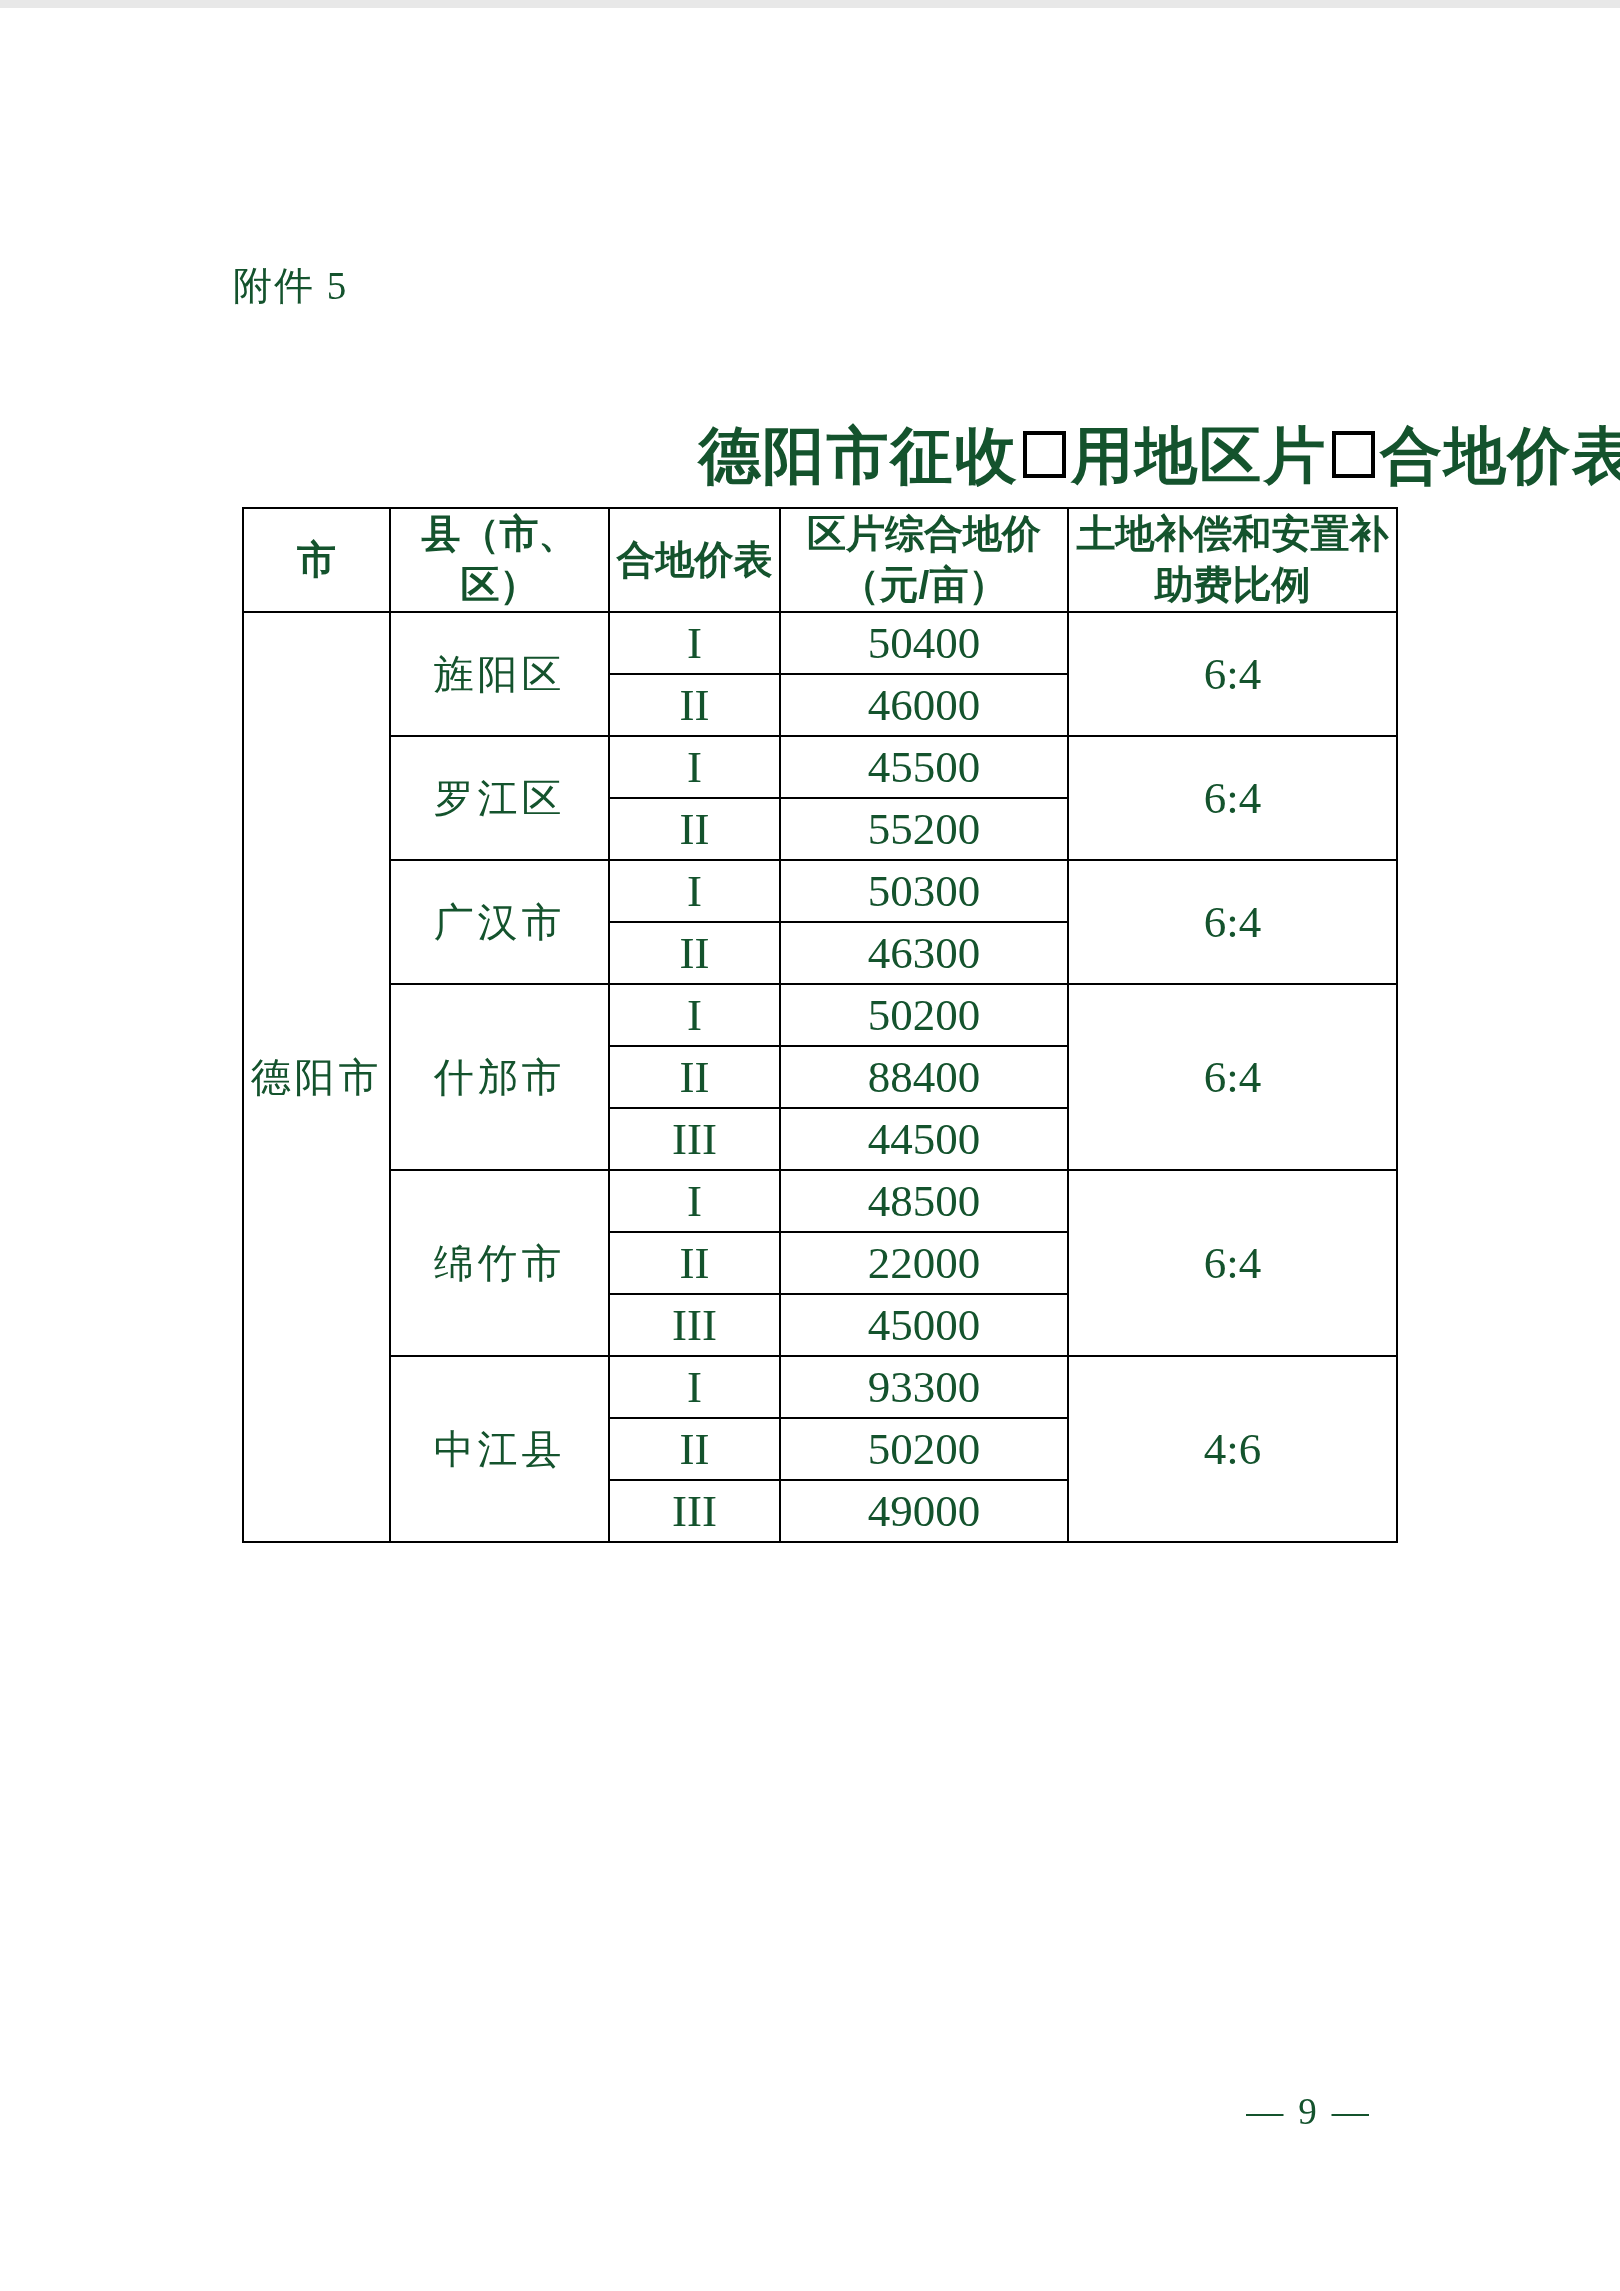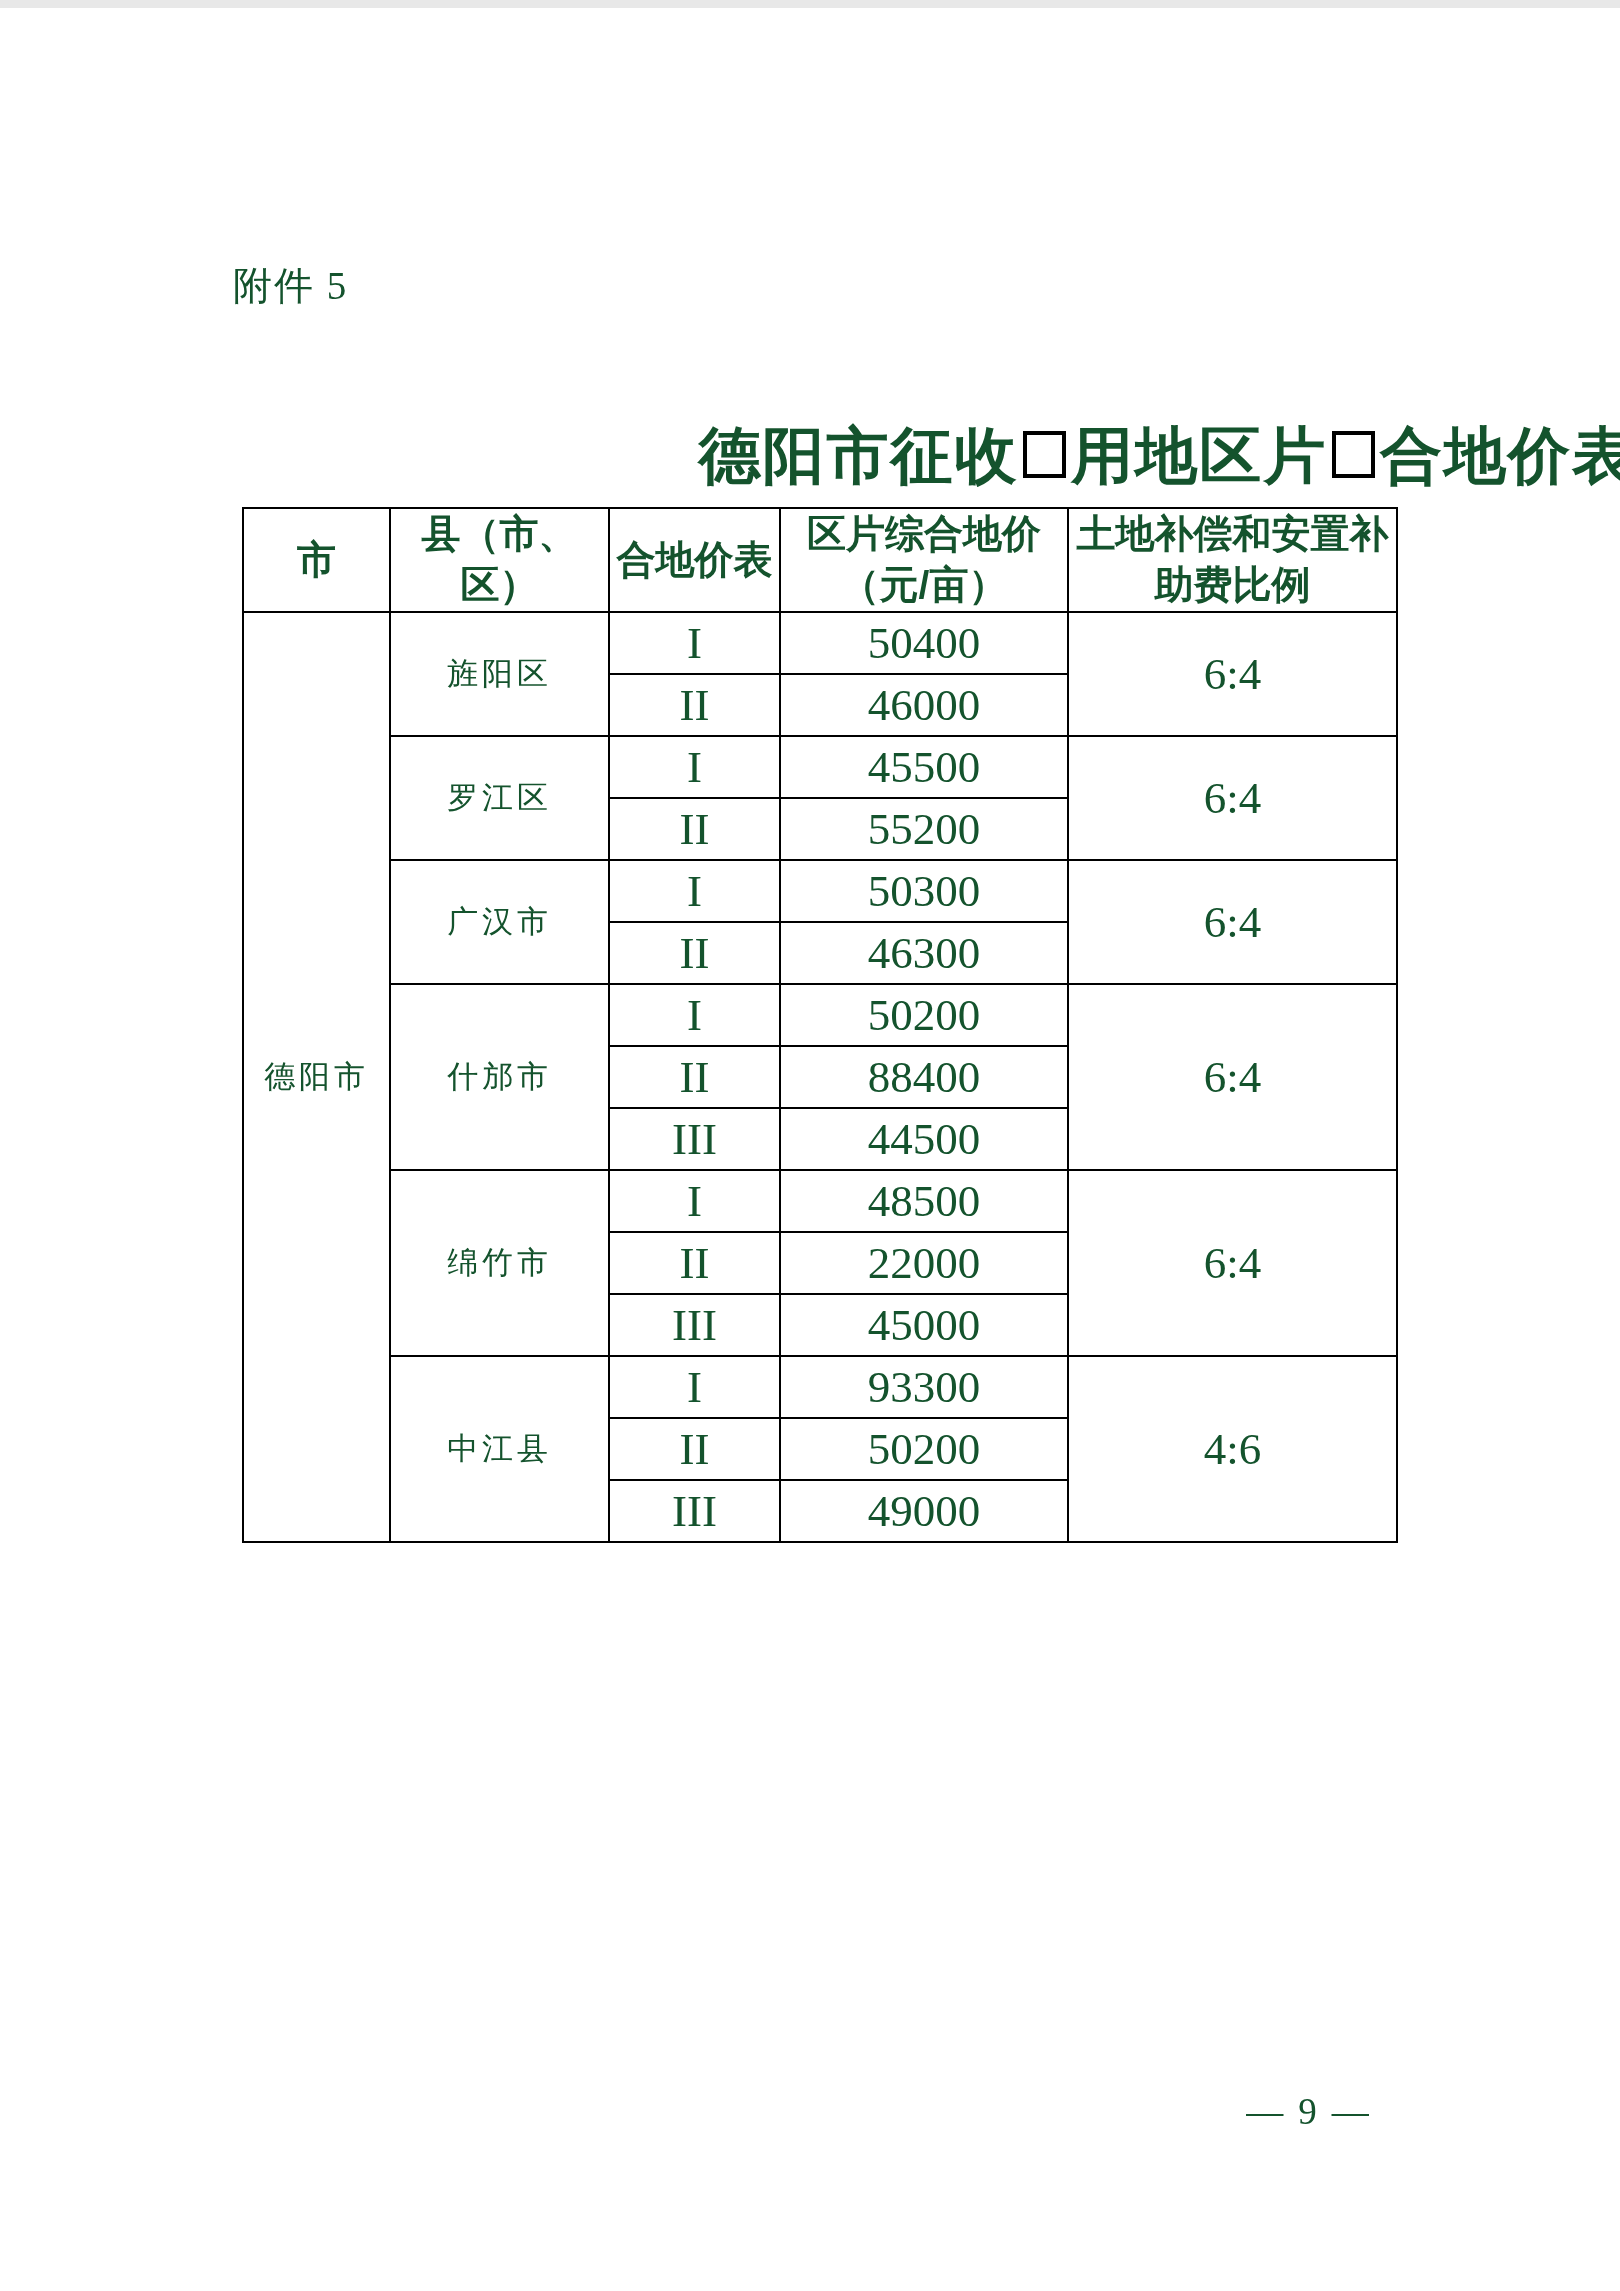--- a/index.html
+++ b/index.html
@@ -66,21 +66,21 @@
     height: 102px;
     font-family: "Liberation Sans", sans-serif;
     font-weight: bold;
     font-size: 39px;
     line-height: 1.3;
     white-space: pre-line;
   }
   table.land-table td { height: 60px; }
   td.c-city, td.c-county {
     font-family: "Liberation Serif", serif;
-    font-size: 31px;
+    font-size: 40px;
     letter-spacing: 3.9px;
   }
   td.c-code, td.c-price, td.c-ratio {
     font-family: "Liberation Serif", serif;
     font-size: 45px;
   }
 
   .page-number {
     position: absolute;
     left: 1201px;

